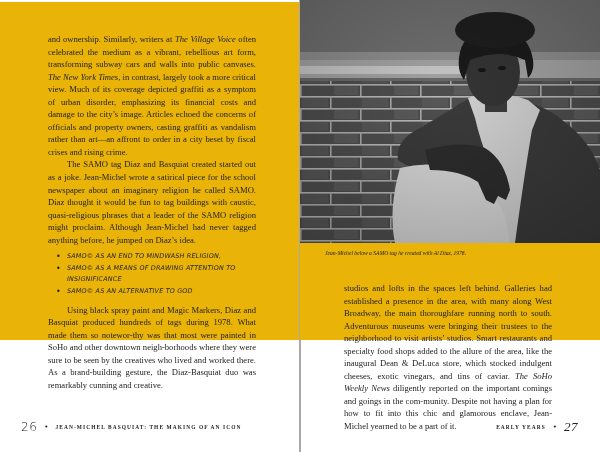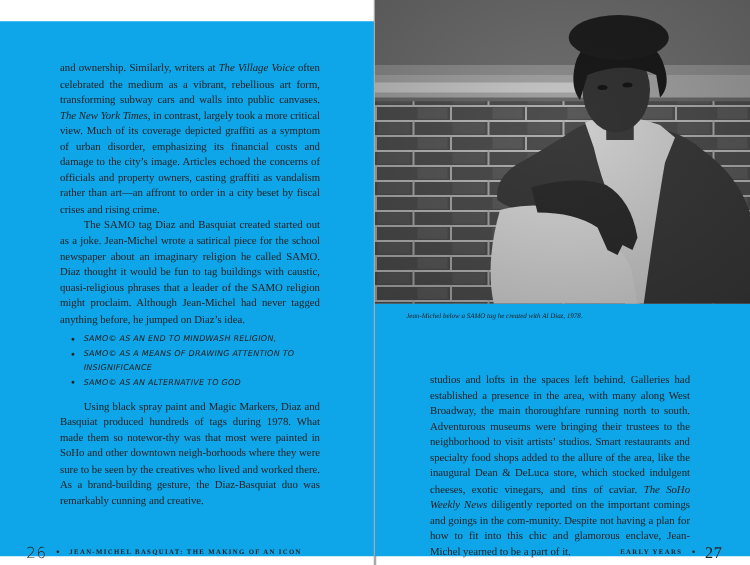--- a/index.html
+++ b/index.html
@@ -1,37 +1,37 @@
 <!DOCTYPE html>
 <html><head>
 <meta charset="utf-8">
 <style>
   html, body { margin: 0; padding: 0; background: #ffffff; }
   body { width: 600px; height: 452px; position: relative; overflow: hidden; font-family: "DejaVu Serif", "Liberation Serif", serif; color: #1e1e1e; }
-  .page { position: absolute; top: 17px; height: 428px; width: 300px; background: #0ea5e9; }
+  .page { position: absolute; top: 2px; height: 338px; width: 300px; background: #eab308; }
   .page-left { left: 0; }
   .page-right { left: 300px; }
   .spine { position: absolute; left: 299px; top: 0; width: 2px; height: 452px; background: #a9a9a9; }
   .text-block { position: absolute; font-family: "Liberation Serif", serif; font-size: 8.6px; line-height: 12.55px; text-align: justify; color: #222; }
   .text-block p { margin: 0; }
   .text-block p.indent { text-indent: 19px; }
   .left-text { left: 48px; top: 31px; width: 208px; }
   .right-text { left: 44px; top: 280px; width: 208px; }
   .bullets { list-style: none; margin: 5px 0 6px 0; padding: 0; font-style: italic; }
   .bullets li { position: relative; padding-left: 11px; font-family: "DejaVu Sans", sans-serif; font-size: 6.4px; line-height: 11.6px; letter-spacing: 0.2px; text-transform: uppercase; font-weight: normal; text-align: left; color: #222; }
   .bullets li::before { content: "\2022"; position: absolute; left: 10px; margin-left: -10px; font-size: 8px; line-height: 11px; }
   .bullets li .sub { display: block; }
   .bullets li { margin-left: 8px; }
   .after-bullets { margin-top: 6px !important; }
   em { font-style: italic; }
   .footer { position: absolute; top: 417px; height: 16px; display: flex; align-items: center; text-align: right; }
   .footer-left { left: 21px; }
   .footer-right { right: 22px; }
   .folio { font-family: "DejaVu Sans", sans-serif; font-size: 12px; font-weight: 300; letter-spacing: 0.5px; color: #222; }
-  .folio.italic { font-family: "Liberation Serif", serif; font-size: 13px; }
+  .folio.italic { font-style: italic; font-family: "Liberation Serif", serif; font-size: 13px; }
   .bullet-sep { font-size: 7px; margin: 0 7px; color: #222; }
   .running-head { font-family: "Liberation Serif", serif; font-size: 5.4px; font-weight: bold; letter-spacing: 1.1px; text-transform: uppercase; color: #222; }
   .photo { position: absolute; left: 300px; top: 0; width: 300px; height: 243px; overflow: hidden; background: #6e6e6e; }
   .caption { position: absolute; left: 325px; top: 250px; font-family: "Liberation Serif", serif; font-style: italic; font-size: 5.6px; color: #222; }
 </style>
 </head>
 <body>
 
 <div class="page page-left">
   <div class="text-block left-text">

